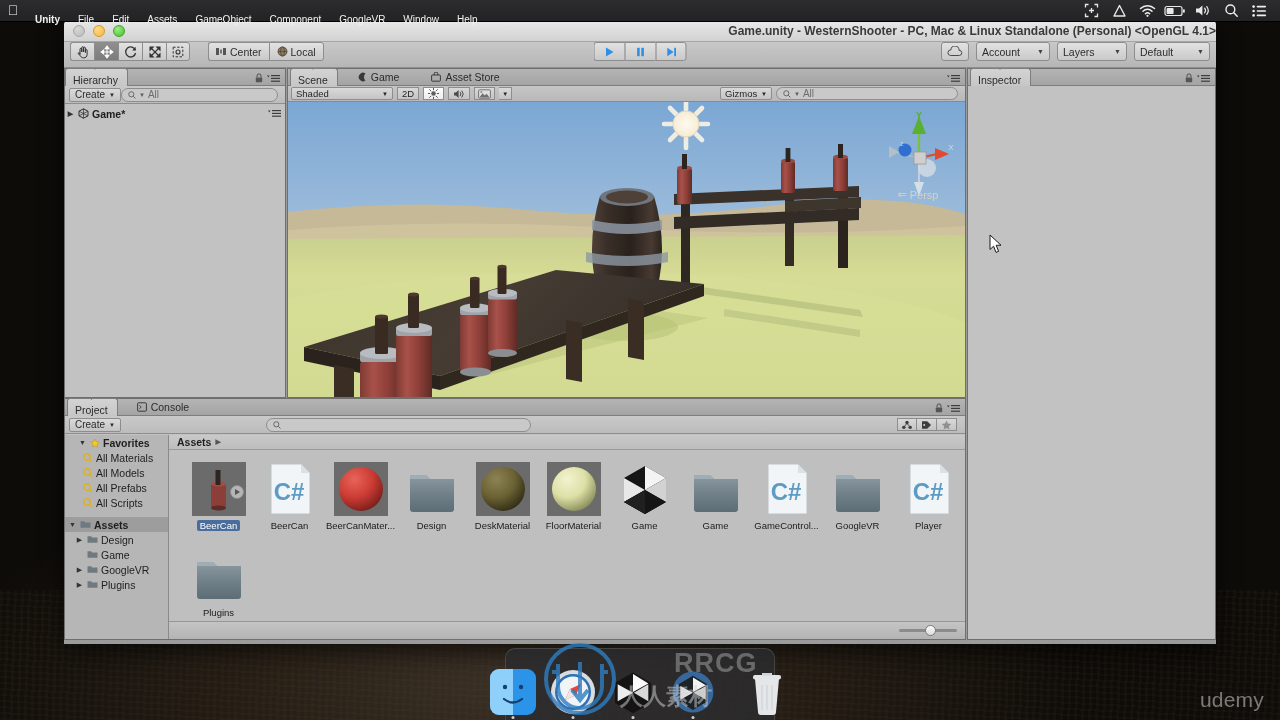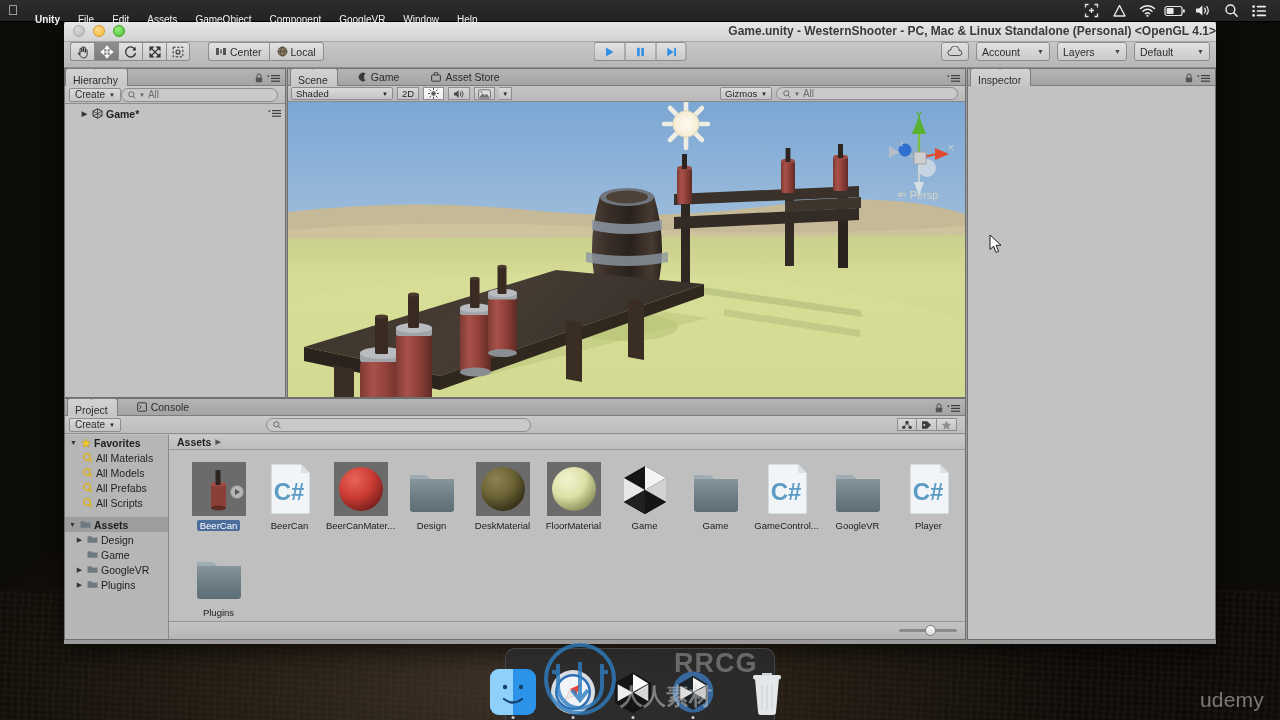--- a/index.html
+++ b/index.html
@@ -161,21 +161,21 @@
   .searchfield{
     height:14px; border:1px solid #8d8d8d; border-radius:8px;
     background:#c9c9c9; display:flex; align-items:center; padding:0 6px;
     font-size:10px; color:#6d6d6d; gap:3px;
   }
 
   
   #hierarchy{ left:0; top:0; width:222px; height:330px; }
   .tree-row{
     height:15px; display:flex; align-items:center; gap:3px;
-    font-size:10.5px; color:#1e1e1e; padding-left:15px;
+    font-size:10.5px; color:#1e1e1e; padding-left:1px;
   }
   .tree-row.bold{ font-weight:bold; }
   .arrow{ width:9px; text-align:center; font-size:7px; color:#333; }
 
   
   #scene-panel{ left:223px; top:0; width:679px; height:330px; }
   #scene-toolbar{
     height:16px; background:linear-gradient(180deg,#c6c6c6,#b8b8b8);
     border-bottom:1px solid #8a8a8a; display:flex; align-items:center;
     padding:0 3px; gap:4px;
@@ -904,21 +904,21 @@
             <svg width="11" height="10" viewBox="0 0 11 10">
                 <path d="M5.5.6 L6.9 3.6 L10.2 4 L7.8 6.3 L8.4 9.5 L5.5 8 L2.6 9.5 L3.2 6.3 L.8 4 L4.1 3.6 Z" fill="#8f8f8f"></path>
               </svg>
           </div>
         </div>
       </div>
 
       <div id="project-split">
 
         <div id="project-tree">
-          <div class="tree-row bold" style="padding-left:4px">
+          <div class="tree-row bold" style="padding-left:13px">
             <span class="arrow">▼</span>
             <svg width="10" height="10" viewBox="0 0 11 10">
                 <path d="M5.5.6 L6.9 3.6 L10.2 4 L7.8 6.3 L8.4 9.5 L5.5 8 L2.6 9.5 L3.2 6.3 L.8 4 L4.1 3.6 Z" fill="#f2c92e" stroke="#b79100" stroke-width=".5"></path>
               </svg>
             <span>Favorites</span>
           </div>
           <div class="tree-row" style="padding-left:18px">
             <svg width="10" height="10" viewBox="0 0 10 10">
                 <circle cx="4" cy="4" r="3.2" fill="none" stroke="#e0b11a" stroke-width="1.4"></circle>
                 <path d="M6.4 6.4 L9 9" stroke="#e0b11a" stroke-width="1.5"></path>

